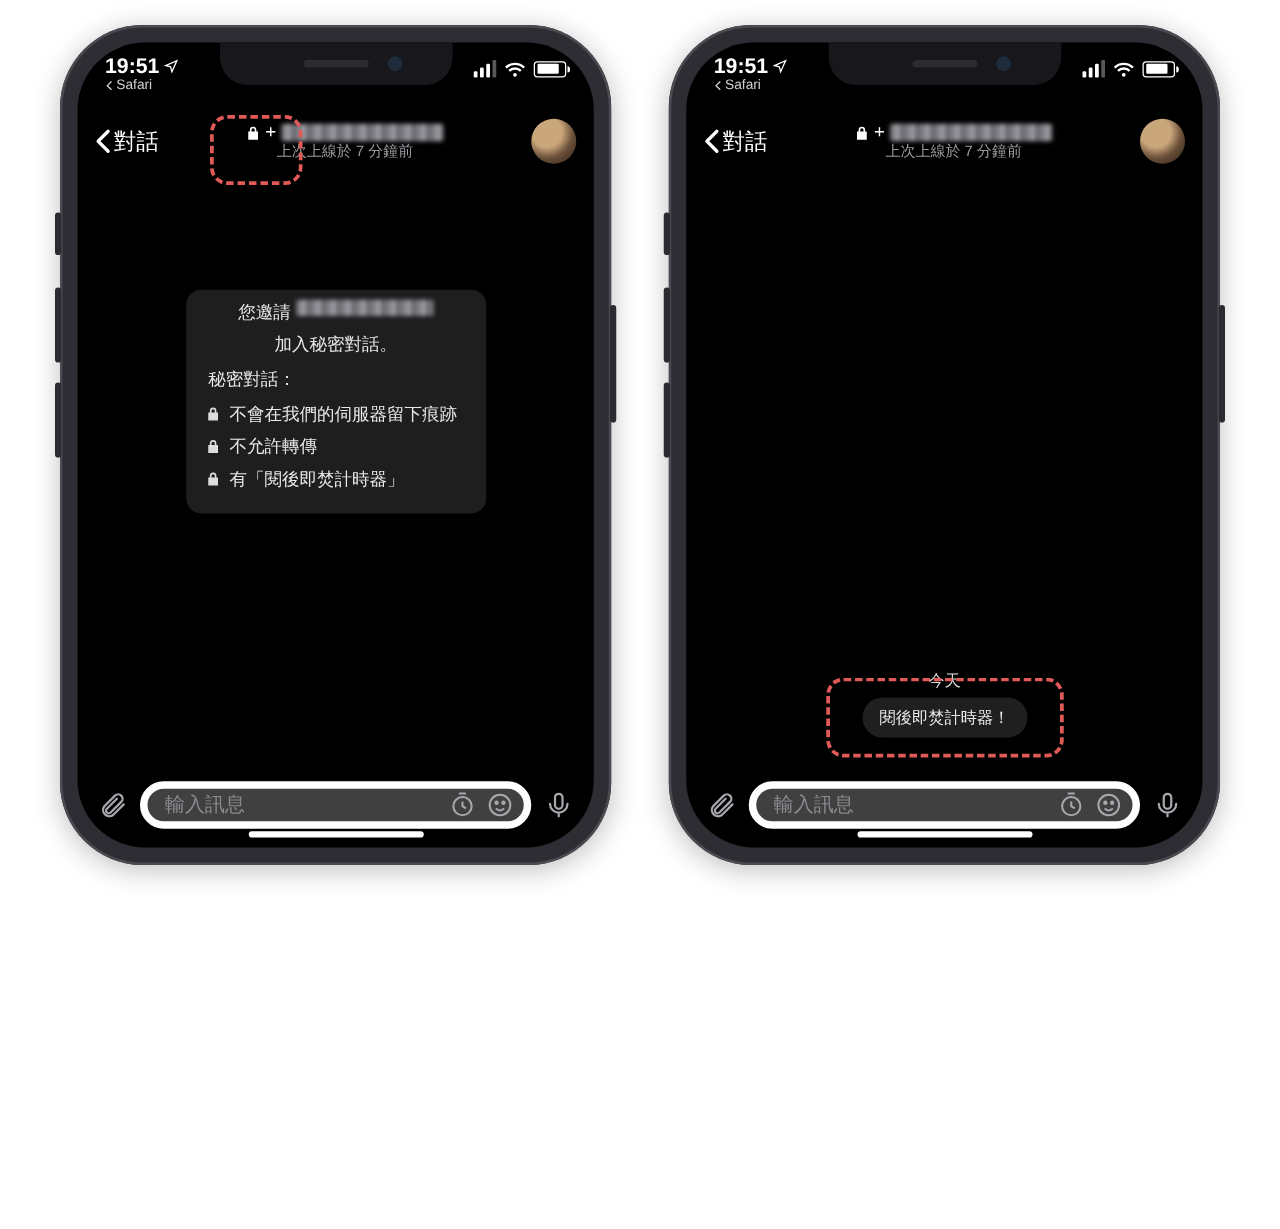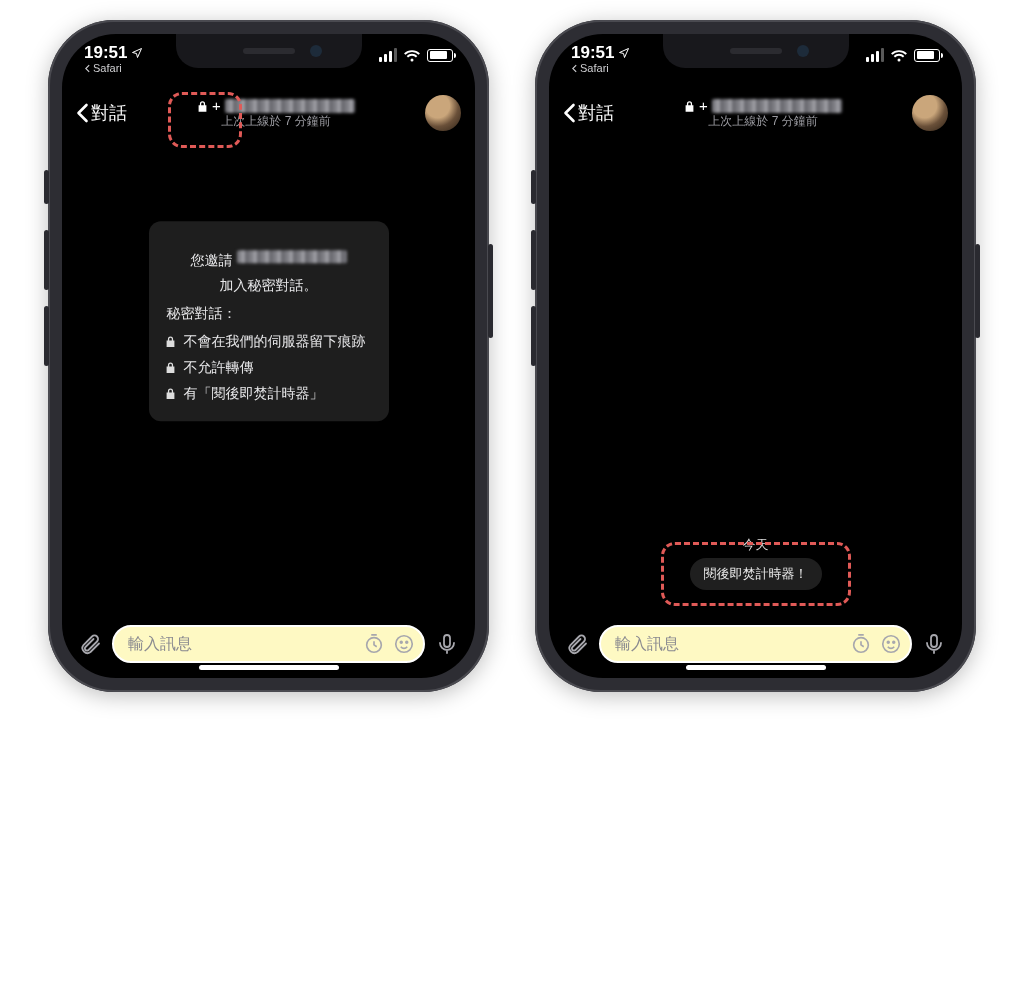--- a/index.html
+++ b/index.html
@@ -139,21 +139,21 @@
     position: relative;
     overflow: hidden;
   }
   .info-card {
     position: absolute;
     left: 50%; top: 38%;
     transform: translate(-50%,-50%);
     width: 240px;
     background: #1e1e1e;
     border-radius: 12px;
-    padding: 29px 16px 14px;
+    padding: 8px 16px 14px;
     color: #e8e8ea;
     font-size: 14px;
   }
   .info-card .lead {
     text-align: center; margin-bottom: 10px; line-height: 1.45;
     display:flex; flex-wrap:wrap; justify-content:center; gap:4px;
   }
   .info-card .sec-title { margin: 4px 0 6px 2px; }
   .info-card ul { list-style: none; }
   .info-card li {
@@ -179,22 +179,22 @@
 
   
   .inputbar {
     height: 64px;
     display:flex; align-items:center;
     gap: 10px;
     padding: 0 16px 4px;
   }
   .input-field {
     flex:1;
-    background:#fef9c3;
-    border:2px solid #ffffff;
+    background:#404040;
+    border:6px solid #ffffff;
     border-radius: 22px;
     height: 38px;
     display:flex; align-items:center;
     padding: 0 8px 0 14px;
     gap:8px;
   }
   .input-field .ph { color:#8a8a90; font-size:16px; flex:1; }
   .icon-btn { color:#a7a7ad; display:flex; align-items:center; justify-content:center;}
   .home-ind {
     position:absolute; bottom:8px; left:50%; transform:translateX(-50%);

